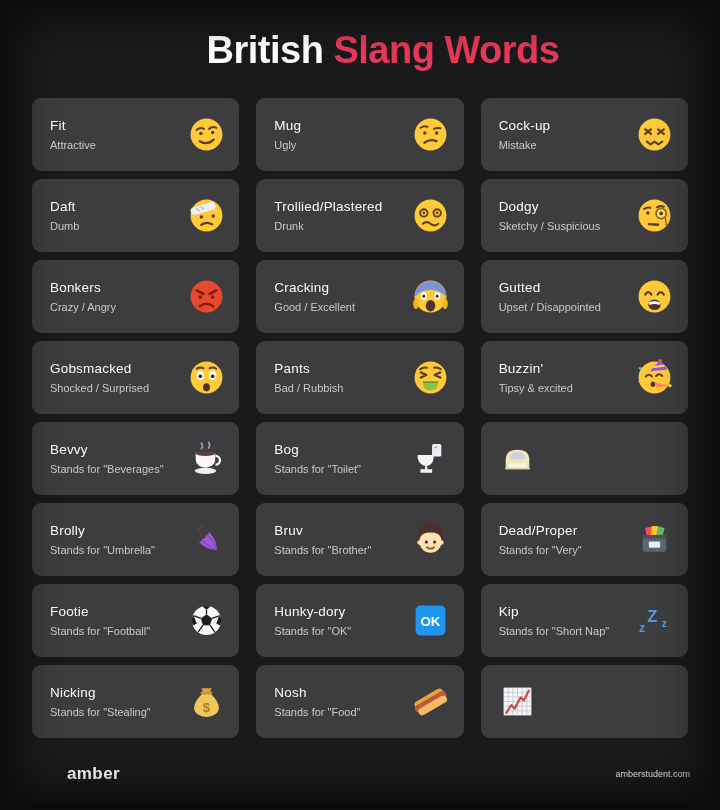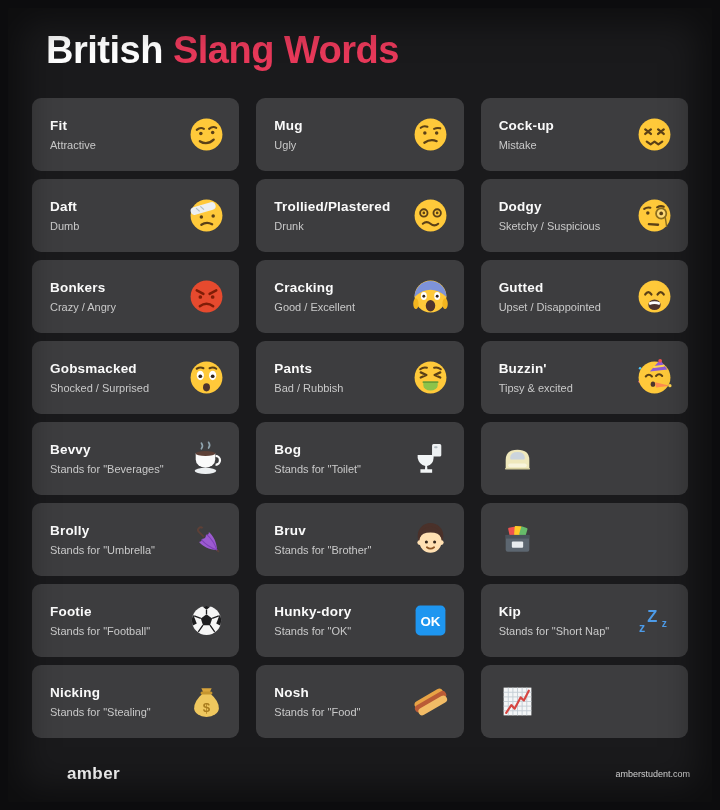--- a/index.html
+++ b/index.html
@@ -8,37 +8,37 @@
     background:var(--background,#1A1A1C);
     font-family:"Liberation Sans",sans-serif;
   }
   body::after{
     content:"";position:absolute;inset:0;pointer-events:none;
     border:8px solid var(--frame,#0C0C0E);
     box-shadow:inset 0 0 34px 14px rgba(0,0,0,.5);
   }
   .title{
     position:absolute;top:31px;left:0;right:0;margin:0;
-    text-align:left;font-size:38px;font-weight:bold;letter-spacing:-.5px;
+    text-align:center;font-size:38px;font-weight:bold;letter-spacing:-.5px;
     color:#FFFFFF;line-height:1;padding-left:46px;
   }
   .title .accent{color:var(--accent,#E8395A);}
   .grid{
     position:absolute;top:98px;left:32px;width:656px;
     display:grid;grid-template-columns:repeat(3,1fr);
     column-gap:17px;row-gap:8px;
   }
   .card{
     background:var(--card,#3D3D3F);
     border-radius:9px;height:73px;box-sizing:border-box;
     display:flex;align-items:center;justify-content:space-between;
     padding:0 14px 0 18px;
   }
   .texts{display:flex;flex-direction:column;gap:6px;min-width:0;}
-  .word{font-size:13.5px;font-weight:bold;color:#FAFAFA;letter-spacing:.2px;white-space:nowrap;}
+  .word{font-size:13.5px;font-weight:normal;color:#FAFAFA;letter-spacing:.2px;white-space:nowrap;}
   .meaning{font-size:11px;color:#C9C9C9;white-space:nowrap;}
   .icon{width:38px;height:38px;flex:0 0 auto;display:flex;align-items:center;justify-content:center;}
   .icon svg{display:block;}
   .footer{
     position:absolute;left:38px;right:30px;bottom:26px;
     display:flex;justify-content:space-between;align-items:center;margin-left:29px;
   }
   .brand{color:#FFFFFF;font-size:17px;font-weight:bold;letter-spacing:.4px;}
   .website{color:#E3E3E3;font-size:9px;text-align:right;}
 </style>
@@ -337,20 +337,24 @@
           <circle cx="18" cy="20" r="10.8" fill="#FFE0B2"></circle>
           <path d="M7.2 16.5 a10.8 10.8 0 0 1 21.6 0 q-2.6 -5.2 -10.8 -5.2 t-10.8 5.2 z" fill="#4A312A"></path>
           <circle cx="14" cy="20.5" r="1.5" fill="#33251B"></circle>
           <circle cx="22" cy="20.5" r="1.5" fill="#33251B"></circle>
           <path d="M14.5 25.5 q3.5 2.8 7 0" fill="none" stroke="#8D5524" stroke-width="1.8" stroke-linecap="round" stroke-linejoin="round"></path>
         </svg>
       </span>
   </div>
 
   <div class="card">
+    <div class="texts">
+      <span class="word">Dead/Proper</span>
+      <span class="meaning">Stands for "Very"</span>
+    </div>
     <span class="icon">
         <svg viewBox="0 0 36 36" width="37" height="37" aria-hidden="true">
           <rect x="9.5" y="6" width="7" height="9" rx="1" fill="#EF5350" transform="rotate(-12 13 10)"></rect>
           <rect x="15" y="5" width="7" height="9" rx="1" fill="#FFCA28" transform="rotate(4 18 9)"></rect>
           <rect x="20.5" y="6" width="6.5" height="8.5" rx="1" fill="#66BB6A" transform="rotate(16 24 10)"></rect>
           <path d="M6.5 13.5 h23 v14.5 a2 2 0 0 1 -2 2 h-19 a2 2 0 0 1 -2 -2 z" fill="#5C6670"></path>
           <rect x="6.5" y="13.5" width="23" height="3.6" fill="#49525B"></rect>
           <rect x="12.5" y="20" width="11" height="6" rx="1" fill="#E8ECEF"></rect>
         </svg>
       </span>

